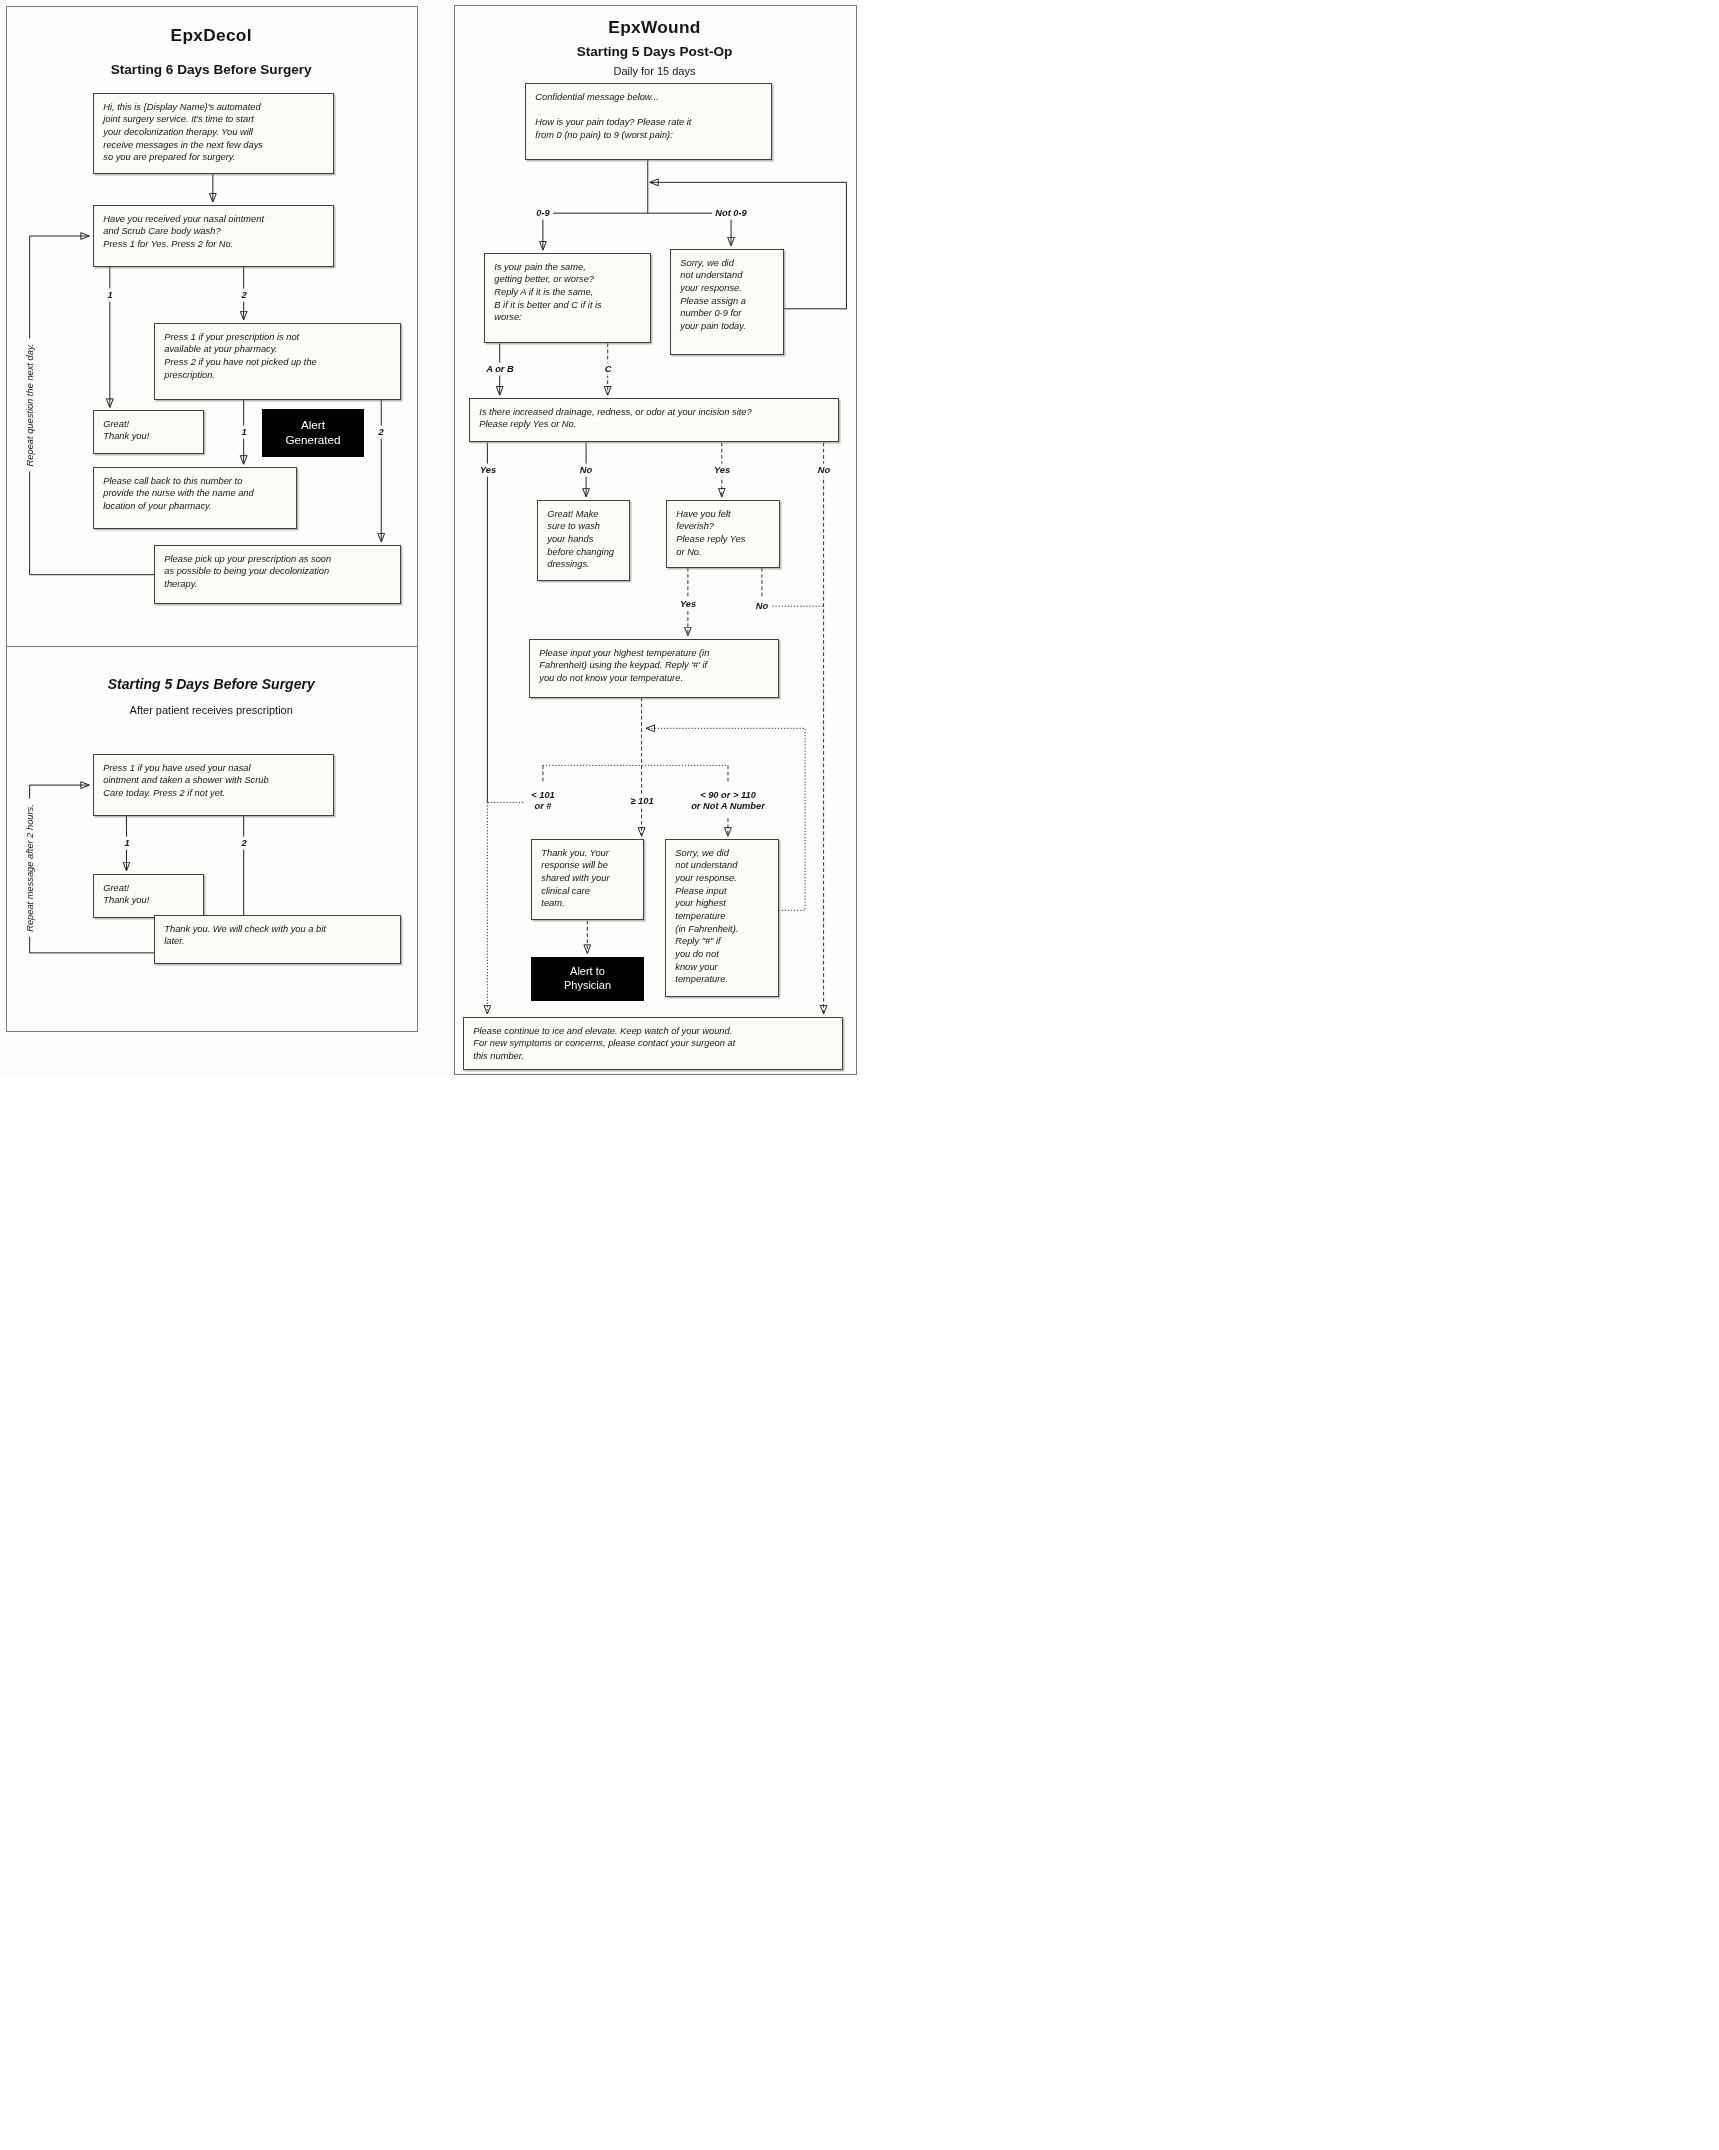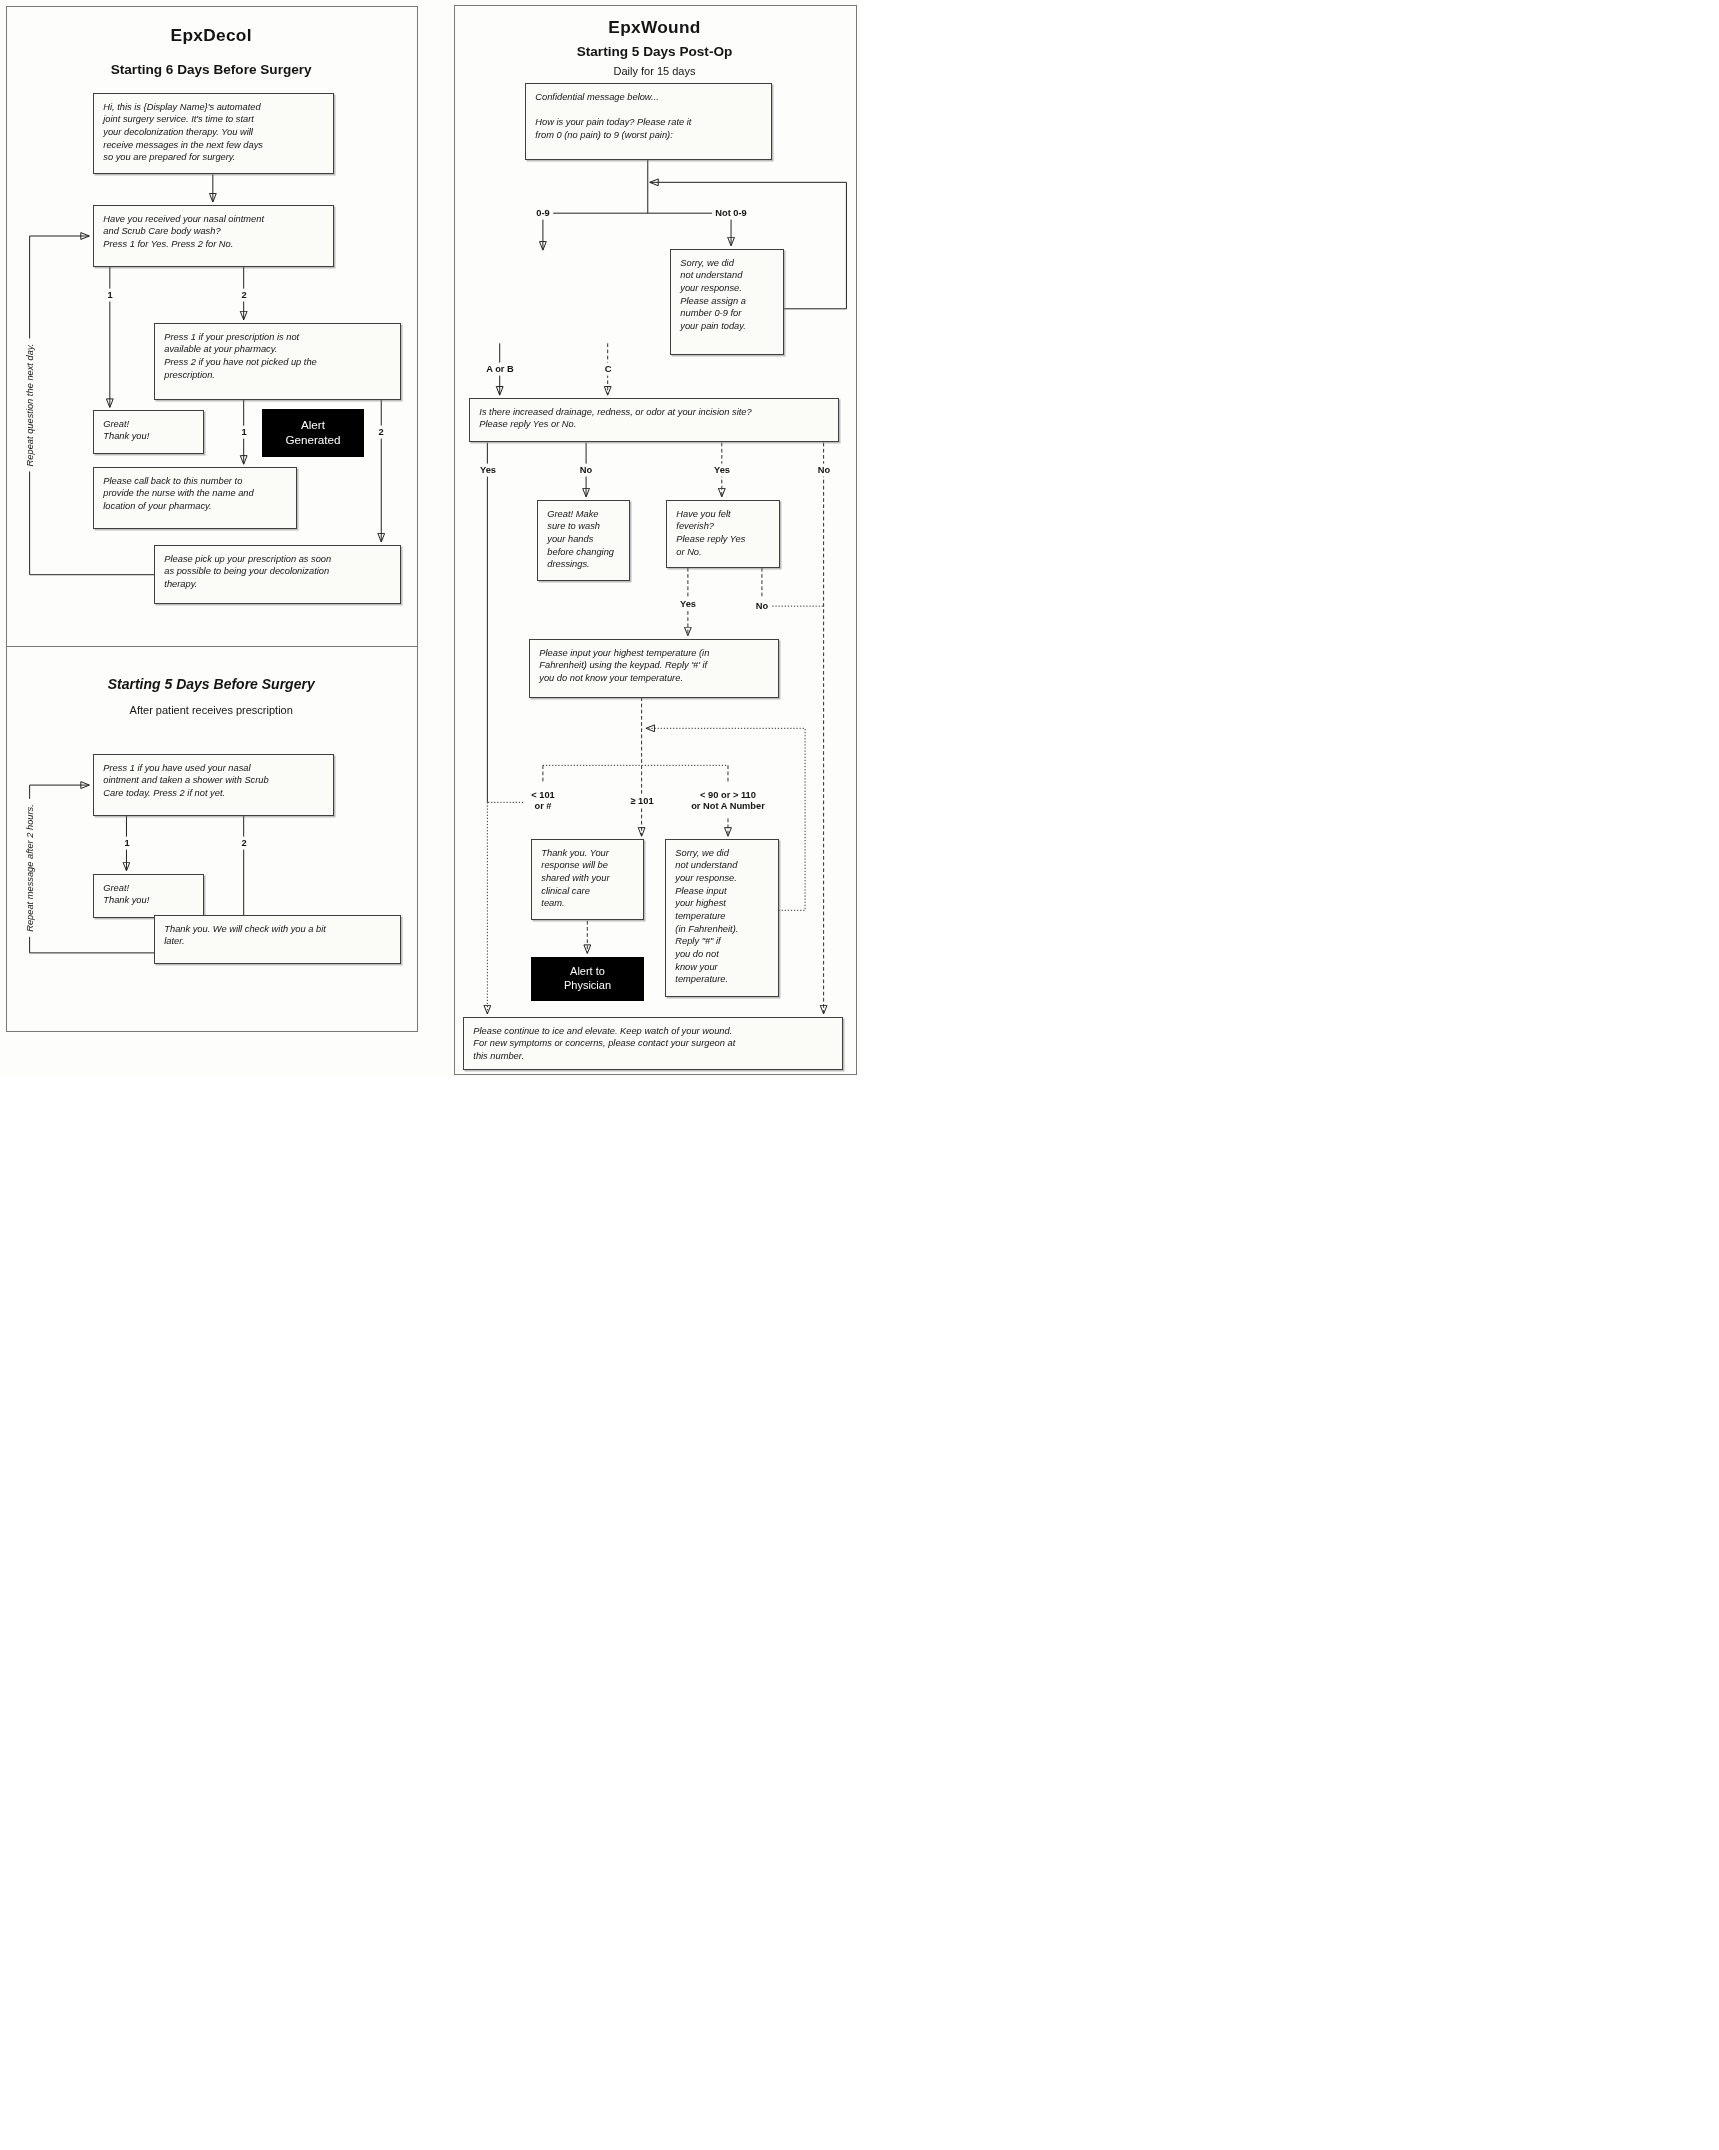--- a/index.html
+++ b/index.html
@@ -18,21 +18,21 @@
     padding:6.8px 9.3px;font-size:9.3px;line-height:1.36;white-space:pre-line;text-align:left;font-style:italic;
   }
   .abox{
     position:absolute;box-sizing:border-box;background:#000;color:#fff;
     display:flex;align-items:center;justify-content:center;text-align:center;
     font-weight:normal;font-size:11.7px;line-height:1.25;white-space:pre-line;
   }
   .blabel{
     position:absolute;transform:translate(-50%,-50%);background:#fdfdfc;
     font-weight:bold;font-size:9.3px;line-height:1.25;padding:0.6px 3.1px;
-    text-align:center;white-space:pre-line;
+    text-align:center;white-space:pre-line;font-style:italic;
   }
   .rlabel{
     position:absolute;transform:translate(-50%,-50%) rotate(-90deg);background:#fdfdfc;
     font-style:italic;font-size:9.3px;padding:0 5px;white-space:nowrap;
   }
   svg.wires{position:absolute;left:0;top:0;}
   svg.wires path{fill:none;stroke:#1f1f1f;stroke-width:1.6px;}
   svg.wires g.dashed path{stroke-dasharray:6 4;stroke-width:1.5px;}
   svg.wires g.dotted path{stroke-dasharray:2 3;stroke-width:1.5px;}
 </style>
@@ -140,20 +140,25 @@
   <div class="rlabel" style="left:30px;top:868px">Repeat message after 2 hours.</div>
 
   <div class="ptitle" style="left:454px;top:17.3px;width:401px">EpxWound</div>
   <div class="psub" style="left:454px;top:44px;width:401px">Starting 5 Days Post-Op</div>
   <div class="psub2" style="left:454px;top:65px;width:401px">Daily for 15 days</div>
 
   <div class="fbox" style="left:525px;top:83px;width:247px;height:77px">Confidential message below...
 
 How is your pain today? Please rate it
 from 0 (no pain) to 9 (worst pain):</div>
+  <div class="fbox" style="left:484px;top:253px;width:167px;height:90px">Is your pain the same,
+getting better, or worse?
+Reply A if it is the same,
+B if it is better and C if it is
+worse:</div>
   <div class="fbox" style="left:670px;top:249px;width:114px;height:106px">Sorry, we did
 not understand
 your response.
 Please assign a
 number 0-9 for
 your pain today.</div>
   <div class="fbox" style="left:469px;top:398px;width:370px;height:44px">Is there increased drainage, redness, or odor at your incision site?
 Please reply Yes or No.</div>
   <div class="fbox" style="left:537px;top:500px;width:93px;height:81px">Great! Make
 sure to wash

